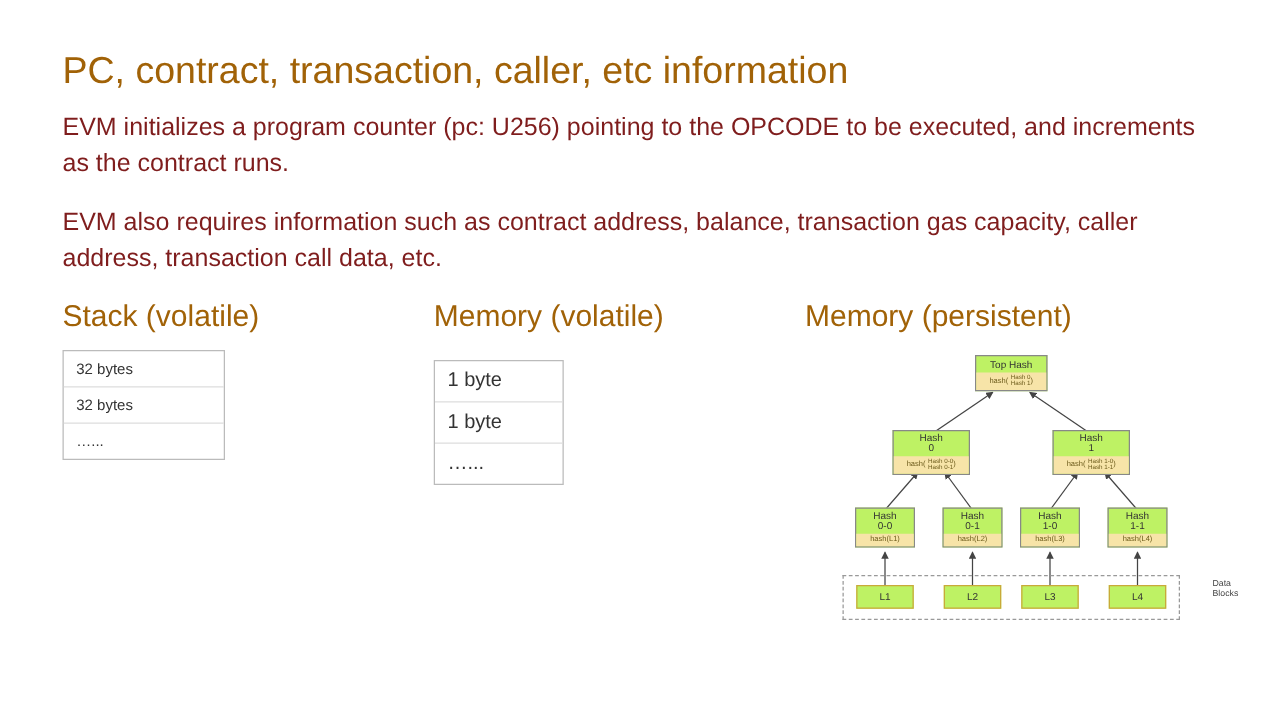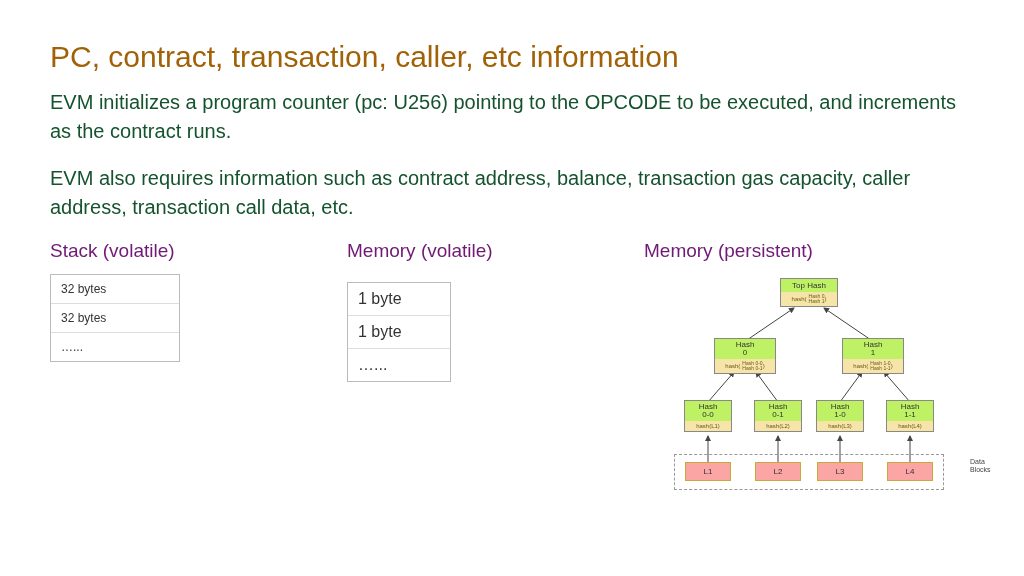--- a/index.html
+++ b/index.html
@@ -13,34 +13,34 @@
     position: relative;
   }
   h1 {
     font-size: 30px;
     font-weight: 400;
     color: #a16207;
     margin-bottom: 14px;
   }
   p.body {
     font-size: 20px;
-    color: #14532d;
+    color: #7f1d1d;
     line-height: 1.45;
     margin-bottom: 18px;
   }
   .cols {
     display: flex;
     justify-content: space-between;
     margin-top: 4px;
   }
   .col { flex: 1; }
   .col h2 {
-    font-size: 19px;
+    font-size: 24px;
     font-weight: 400;
-    color: #701a75;
+    color: #a16207;
     margin-bottom: 12px;
   }
   .stackbox {
     border: 1px solid #bbb;
     width: 130px;
     margin-top: 6px;
   }
   .stackbox .cell {
     padding: 7px 10px;
     font-size: 12px;
@@ -84,21 +84,21 @@
     font-size: 6px;
     color: #6b5a1a;
     display: flex;
     align-items: center;
     justify-content: center;
     min-height: 10px;
   }
   .nhash .tiny { font-size: 5px; line-height: 1; text-align: left; margin-left: 2px;}
   .leafblock {
     position: absolute;
-    background: #fca5a5;
+    background: #bef264;
     border: 1px solid #c9a93a;
     padding: 4px 0;
     font-size: 8px;
     text-align: center;
     width: 46px;
   }
   .datablocks-frame {
     position: absolute;
     border: 1px dashed #999;
     left: 30px;

